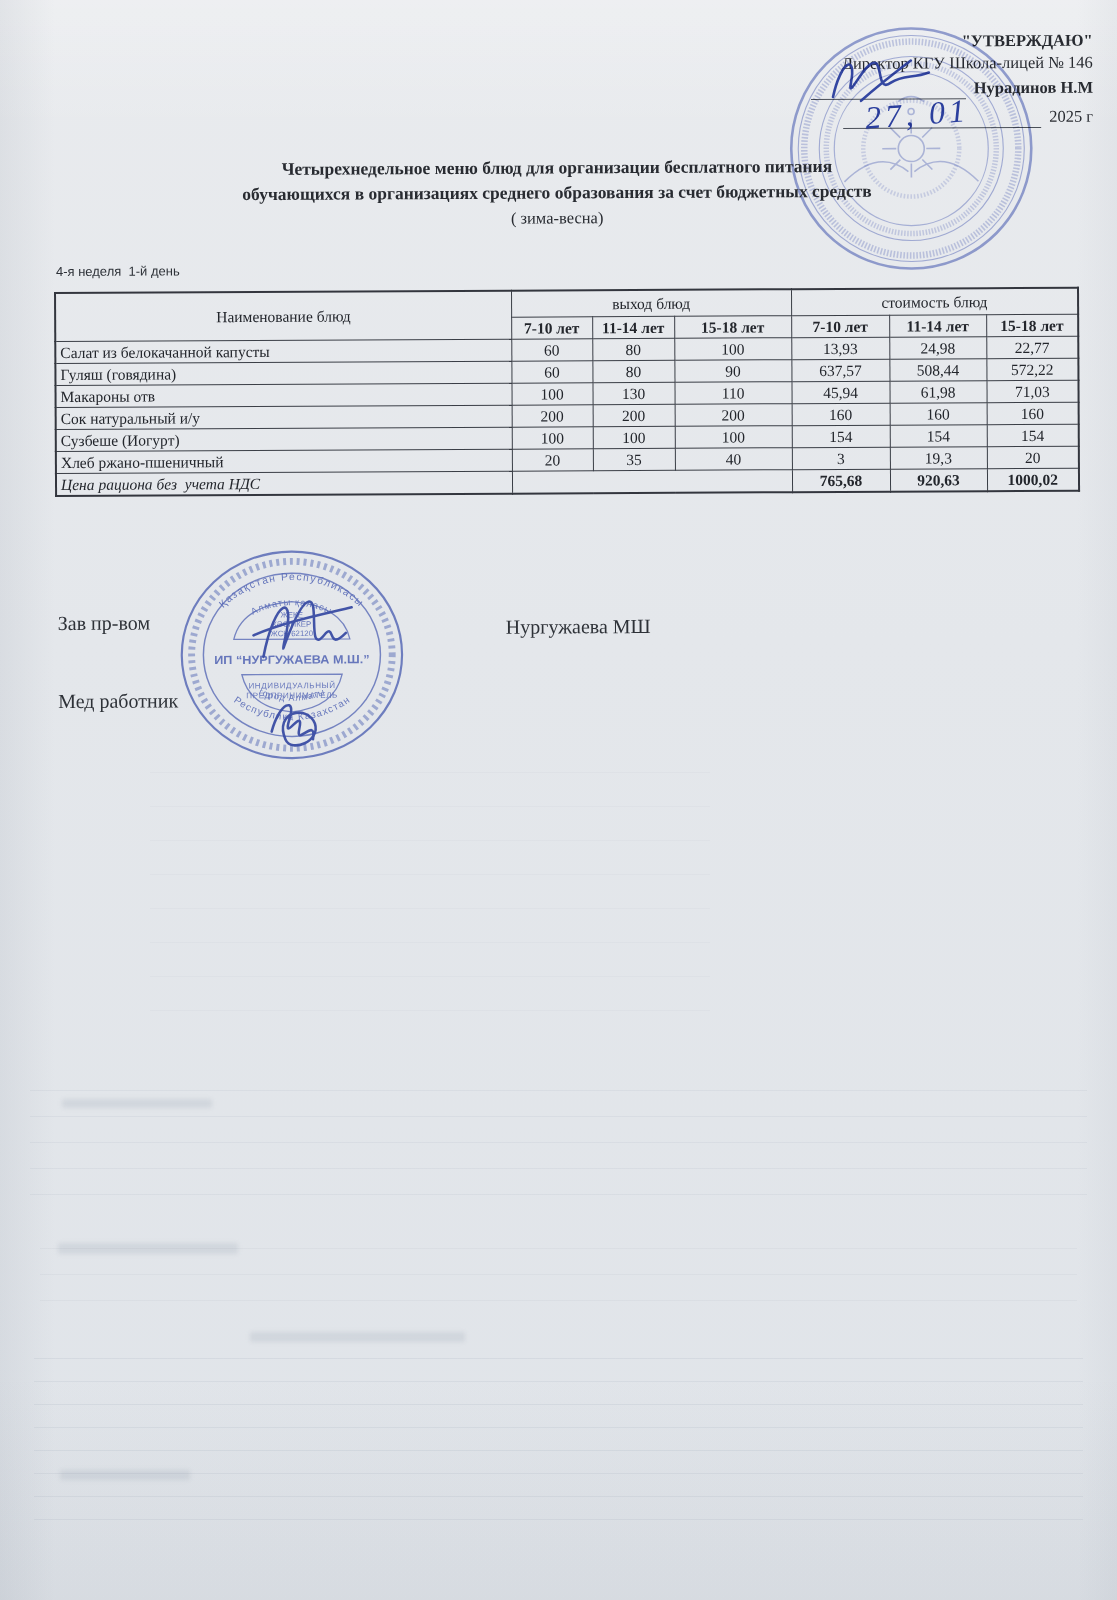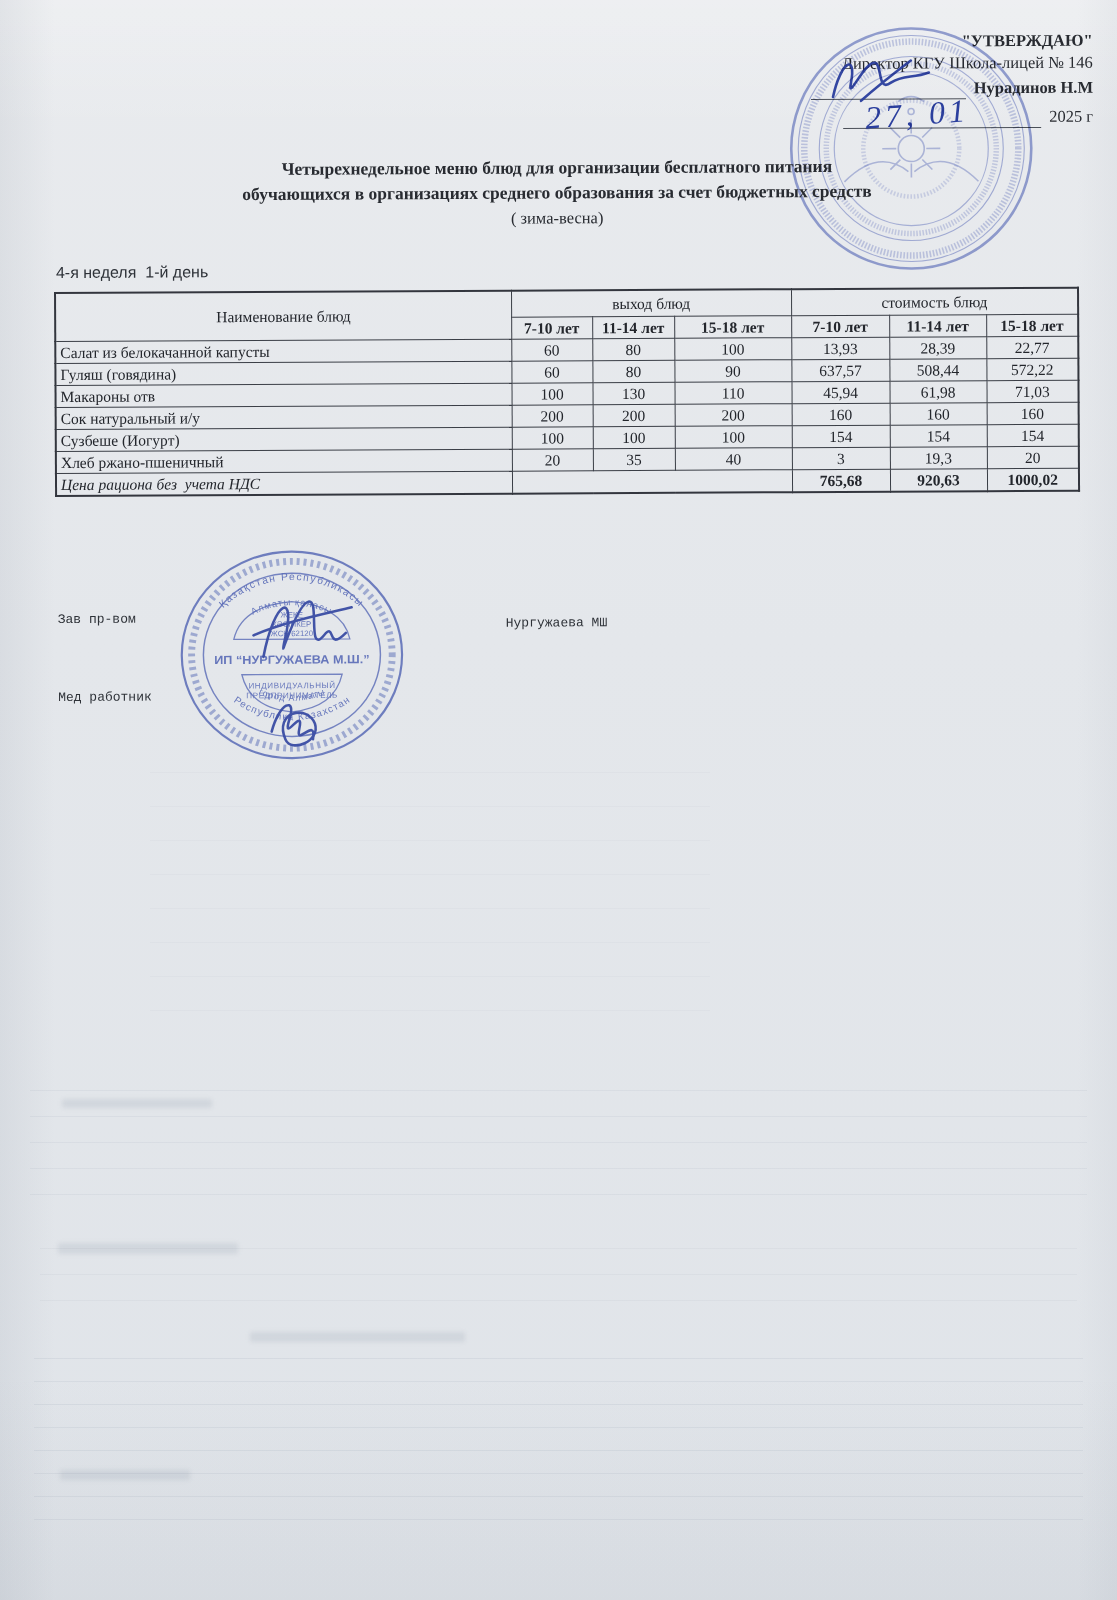--- a/index.html
+++ b/index.html
@@ -29,33 +29,33 @@
   
   .stamp{position:absolute;mix-blend-mode:multiply;pointer-events:none;}
   #stamp-round{top:26px;left:788px;width:250px;height:250px;opacity:.78;}
   #stamp-oval{top:536px;left:168px;width:246px;height:236px;opacity:.92;}
 
   
   .title{position:absolute;top:156px;left:0;width:100%;text-align:center;font-weight:bold;font-size:17.5px;line-height:25px;}
   .title .sub{font-weight:normal;font-size:16.5px;}
 
   
-  .week{position:absolute;top:262px;left:57px;font-family:"Liberation Sans",sans-serif;font-size:16px;color:#2e3238;white-space:pre;}
+  .week{position:absolute;top:262px;left:57px;font-family:"Liberation Sans",sans-serif;font-size:13px;color:#2e3238;white-space:pre;}
   table.menu{position:absolute;top:290px;left:55px;width:1023px;border-collapse:collapse;table-layout:fixed;
     font-size:15.5px;color:#23262c;}
   table.menu th,table.menu td{border:1px solid #3a3e46;padding:0 4px;height:21px;text-align:center;overflow:hidden;white-space:nowrap;}
   table.menu{border:2px solid #33363e;}
   table.menu thead tr.g th{height:25px;font-weight:normal;}
   table.menu thead tr.a th{height:21px;font-weight:bold;}
   table.menu td.nm{text-align:left;}
   table.menu td.it{font-style:italic;white-space:pre;}
   table.menu td.bold{font-weight:bold;}
 
   
-  .flabel{position:absolute;font-family:Liberation Mono, monospace;font-size:13px;color:#2e3238;}
+  .flabel{position:absolute;font-family:Liberation Serif, serif;font-size:20px;color:#2e3238;}
   #zav{top:610px;left:57px;}
   #med{top:650px;left:57px;margin-top:38px;}
   #cook{top:616px;left:505px;}
 
   
   .ghost{position:absolute;pointer-events:none;filter:blur(.4px);}
   .glines{background:repeating-linear-gradient(180deg,rgba(138,150,168,.15) 0 1px,rgba(0,0,0,0) 1px 26px);}
   #g0{top:772px;left:150px;width:560px;height:268px;opacity:.38;background:repeating-linear-gradient(180deg,rgba(138,150,168,.16) 0 1px,rgba(0,0,0,0) 1px 34px);}
   #g1{top:1090px;left:30px;width:1057px;height:118px;opacity:.75;}
   #g2{top:1248px;left:40px;width:1037px;height:72px;opacity:.55;}
@@ -155,21 +155,21 @@
           <th>15-18 лет</th>
         </tr>
       </thead>
       <tbody>
         <tr>
           <td class="nm">Салат из белокачанной капусты</td>
           <td>60</td>
           <td>80</td>
           <td>100</td>
           <td>13,93</td>
-          <td>28,39</td>
+          <td>24,98</td>
           <td>22,77</td>
         </tr>
         <tr>
           <td class="nm">Гуляш (говядина)</td>
           <td>60</td>
           <td>80</td>
           <td>90</td>
           <td>637,57</td>
           <td>508,44</td>
           <td>572,22</td>

